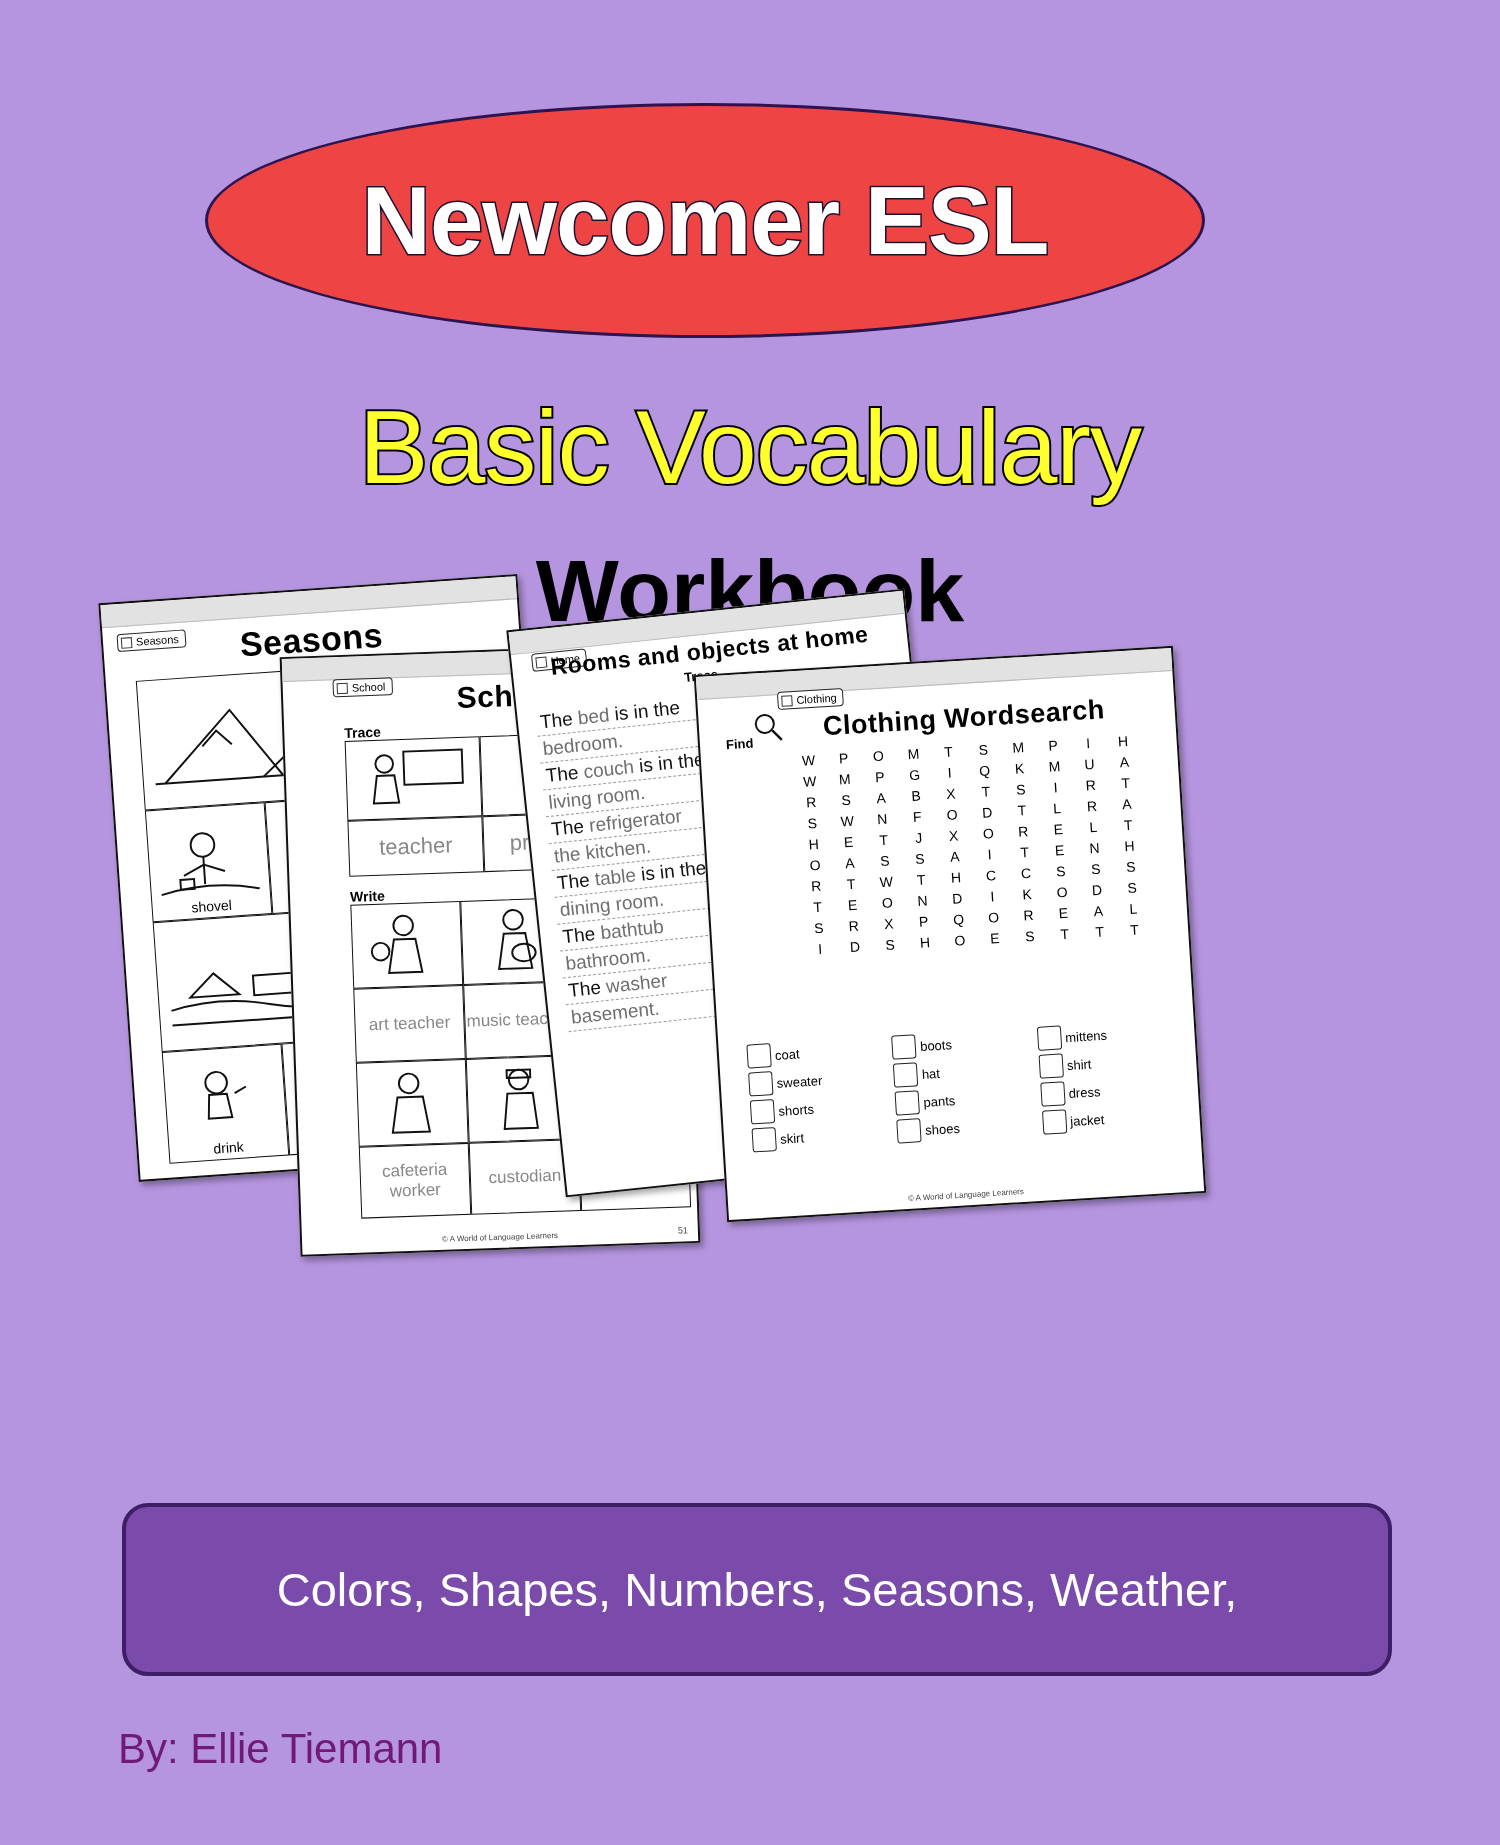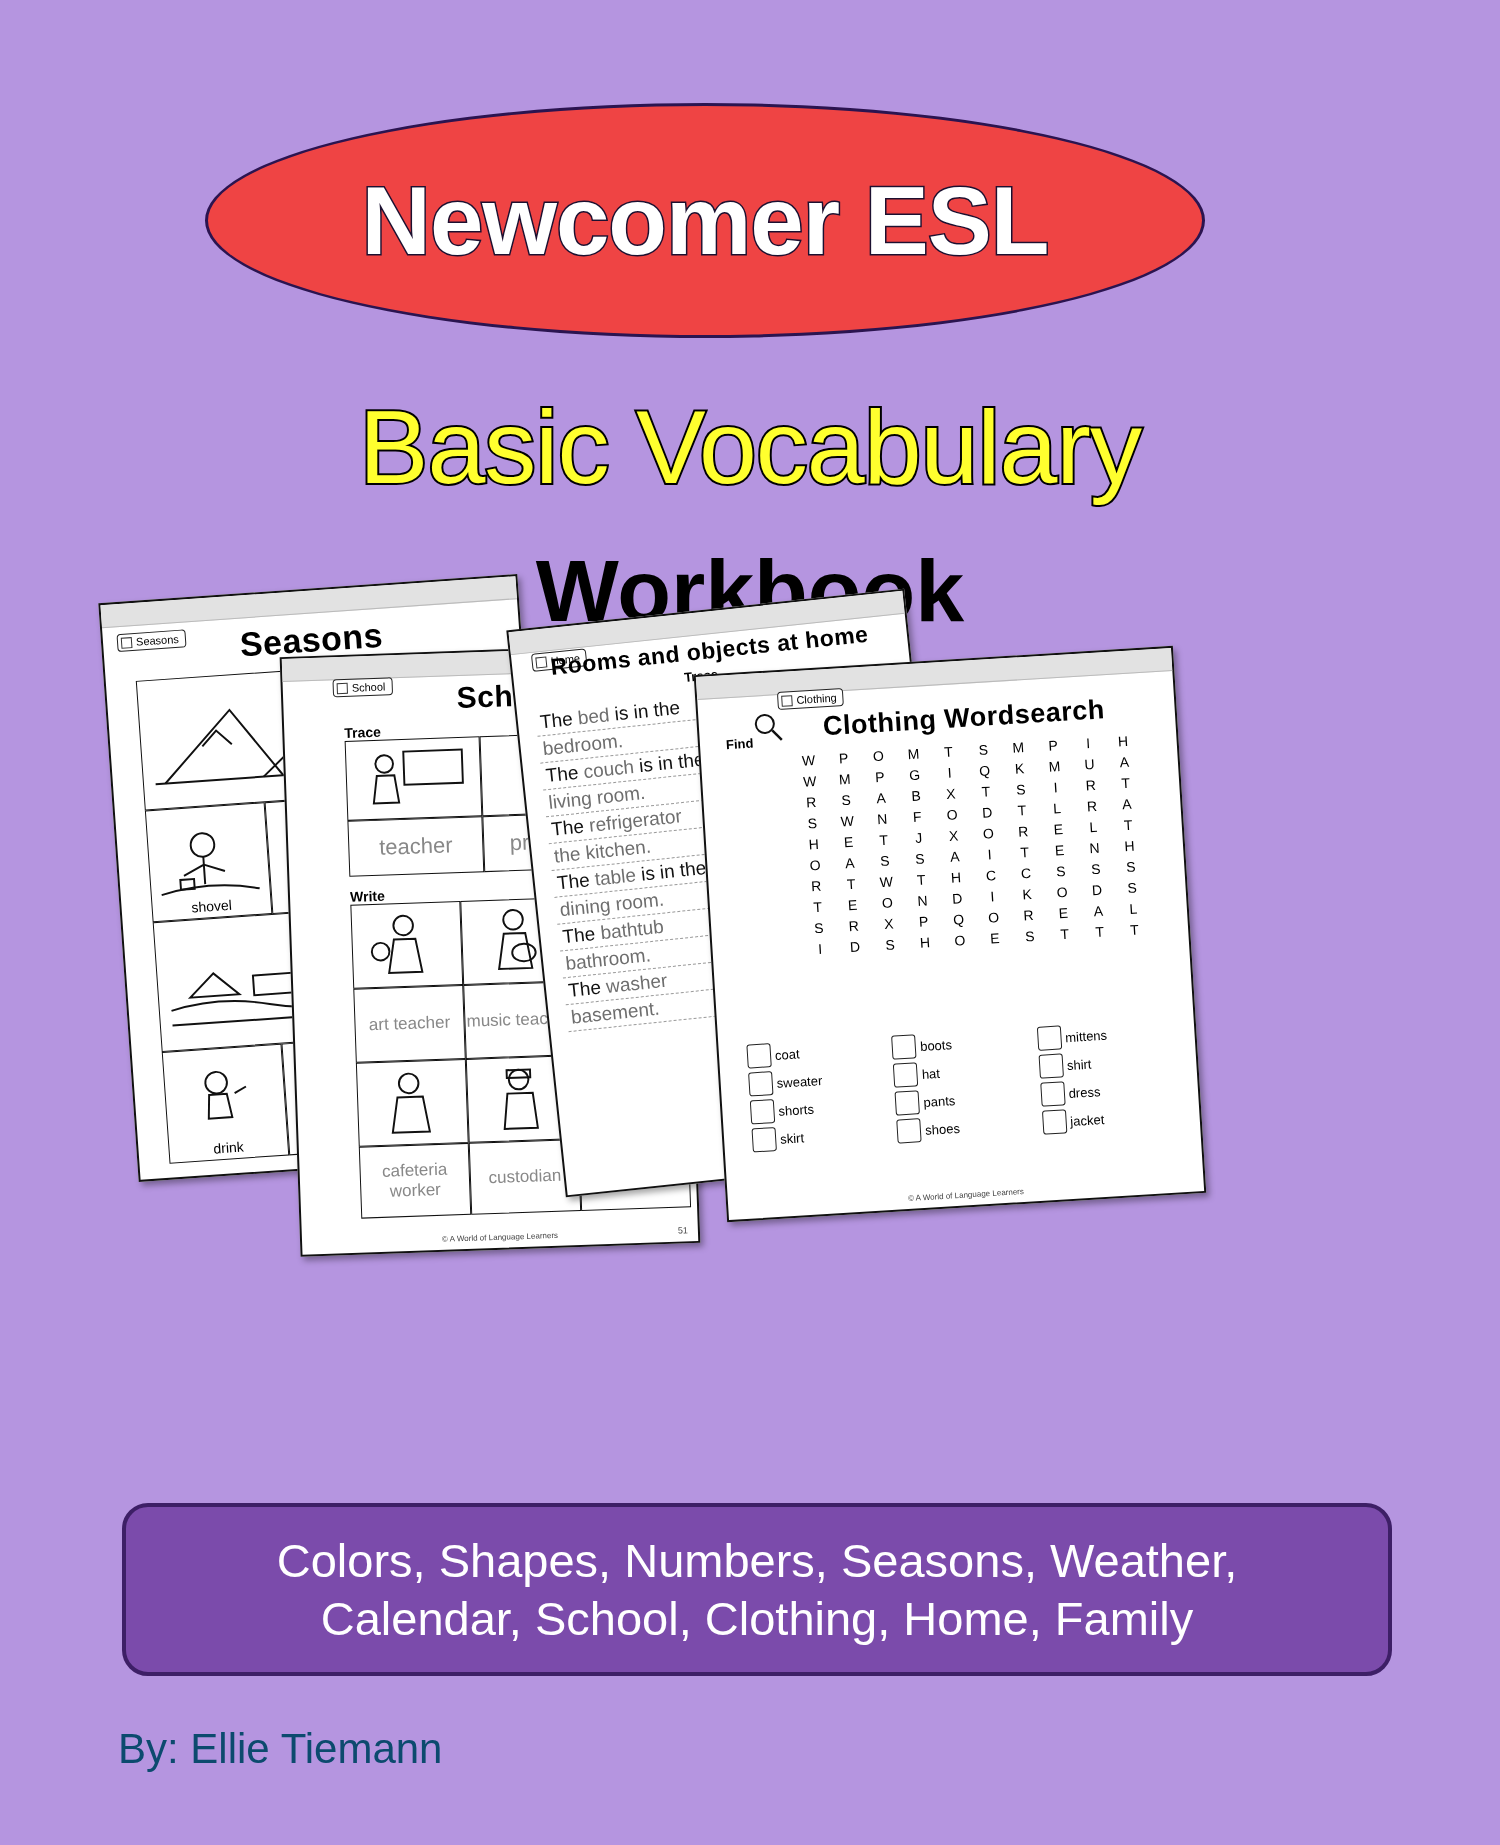--- a/index.html
+++ b/index.html
@@ -87,21 +87,21 @@
     line-height: 1.22;
     text-align: center;
     white-space: nowrap;
   }
 
   .author {
     position: absolute;
     left: 118px;
     top: 1725px;
     font-size: 42px;
-    color: #0c4a6e;
+    color: #701a75;
   }
 
   
   .sheet {
     position: absolute;
     background: #ffffff;
     border: 2px solid #111;
     box-shadow: 3px 4px 6px rgba(0,0,0,0.35);
     box-sizing: border-box;
     overflow: hidden;
@@ -654,16 +654,15 @@
         <span class="ws-ico"></span>
         <span>jacket</span>
       </div>
     </div>
 
   <div class="footer">© A World of Language Learners</div>
 </div>
 
 <div class="topics-box">
   <div>Colors, Shapes, Numbers, Seasons, Weather,</div>
-  <div>Calendar, School, Clothing, Home, Family</div>
 </div>
 
 <div class="author">By: Ellie Tiemann</div>
 
 </body></html>

